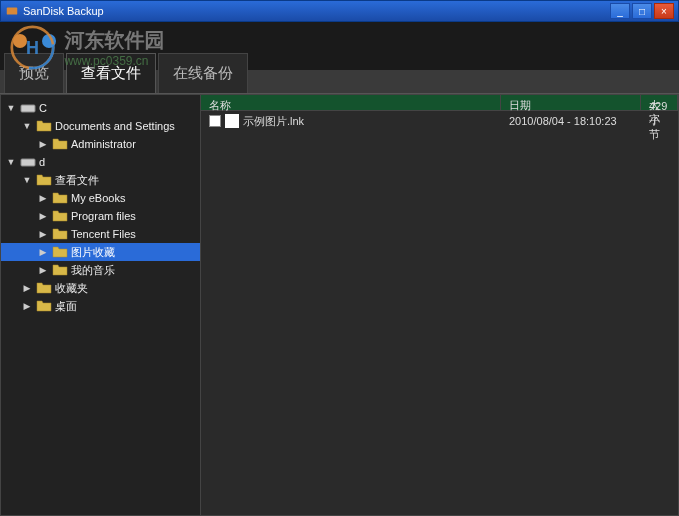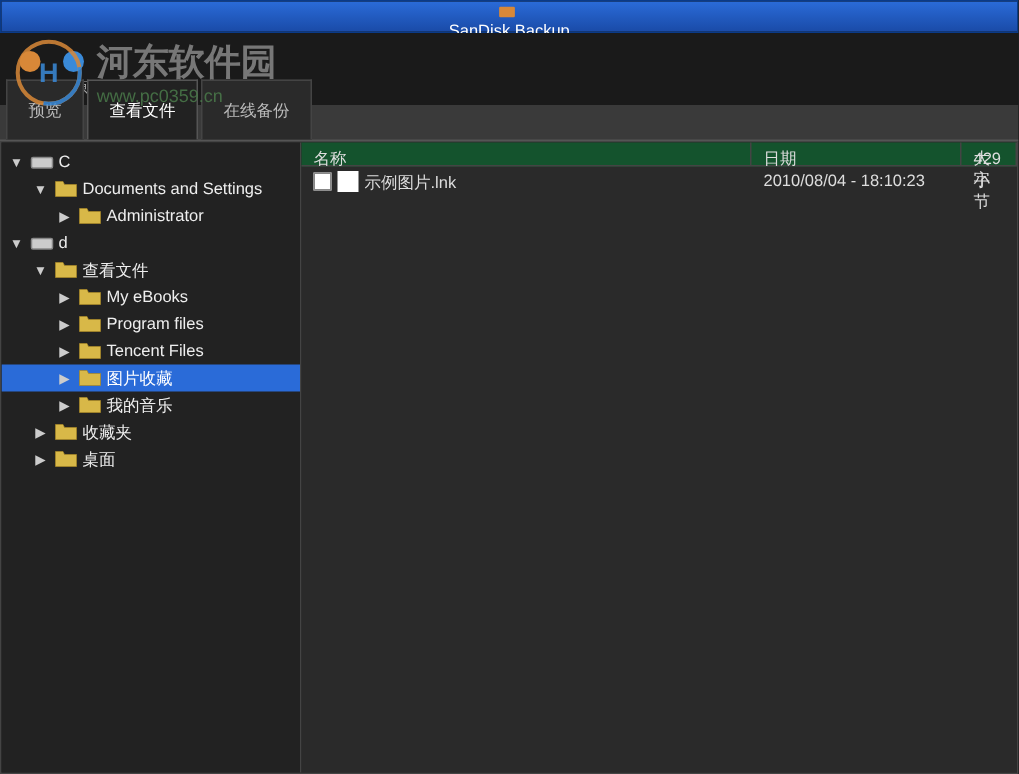--- a/index.html
+++ b/index.html
@@ -1,44 +1,44 @@
 <!DOCTYPE html>
 <html><head>
 <meta charset="utf-8">
 <style>
 * { margin: 0; padding: 0; box-sizing: border-box; font-family: "Microsoft YaHei", Arial, sans-serif; }
 body { background: #1a1a1a; width: 679px; height: 516px; overflow: hidden; position: relative; }
 
 
-.titlebar { height: 22px; background: linear-gradient(#2a6bd8, #1a4ba8); display: flex; align-items: center; padding: 0 4px; border: 1px solid #0a3a88; flex-direction: column; }
+.titlebar { height: 22px; background: linear-gradient(#2a6bd8, #1a4ba8); display: flex; align-items: center; padding: 0 4px; border: 1px solid #0a3a88; }
 .titlebar-icon { width: 14px; height: 14px; margin-right: 4px; display: inline-flex; align-items: center; justify-content: center; }
 .titlebar-icon svg { width: 14px; height: 14px; }
 .titlebar-text { color: #fff; font-size: 11px; flex: 1; }
 .window-controls { display: flex; gap: 2px; }
 .win-btn { width: 20px; height: 16px; background: linear-gradient(#4a8be8, #2a6bd8); border: 1px solid #1a4ba8; color: #fff; font-size: 10px; display: flex; align-items: center; justify-content: center; cursor: pointer; }
 .win-btn.close { background: linear-gradient(#e85a3a, #c83a1a); border-color: #a82a0a; }
 
 
 .watermark { position: absolute; top: 25px; left: 10px; z-index: 100; opacity: 0.85; pointer-events: none; }
 .watermark-logo { width: 45px; height: 45px; display: inline-block; vertical-align: middle; }
 .watermark-text { display: inline-block; vertical-align: middle; margin-left: 5px; }
-.watermark-title { color: #888; font-size: 24px; font-weight: bold; }
+.watermark-title { color: #888; font-size: 20px; font-weight: bold; }
 .watermark-url { color: #4a7a4a; font-size: 12px; }
 
 
 .app-body { background: #1a1a1a; height: calc(100% - 22px); display: flex; flex-direction: column; }
 
 
 .toolbar { height: 48px; background: #1a1a1a; padding: 2px 8px; display: flex; align-items: flex-end; gap: 5px; }
 .toolbar-item { color: #aaa; font-size: 10px; text-align: center; cursor: pointer; padding: 2px; }
 .toolbar-item svg { display: block; margin: 0 auto 2px; }
 
 
 .tabbar { height: 24px; background: #3a3a3a; display: flex; align-items: flex-end; padding-left: 4px; border-bottom: 1px solid #555; }
-.tab { height: 40px; padding: 0 14px; background: #2a2a2a; color: #bbb; font-size: 11px; display: flex; align-items: center; border: 1px solid #444; border-bottom: none; margin-right: 2px; cursor: pointer; margin-top: 20px; }
+.tab { height: 40px; padding: 0 14px; background: #2a2a2a; color: #bbb; font-size: 15px; display: flex; align-items: center; border: 1px solid #444; border-bottom: none; margin-right: 2px; cursor: pointer; margin-top: 20px; }
 .tab.active { background: #222; color: #fff; border-color: #555; }
 
 
 .content { flex: 1; display: flex; background: #222; border: 1px solid #444; }
 
 
 .tree-panel { width: 200px; background: #222; border-right: 1px solid #444; overflow: auto; padding: 4px 0; }
 .tree-node { display: flex; align-items: center; height: 18px; padding-right: 4px; cursor: pointer; white-space: nowrap; }
 .tree-toggle { width: 12px; height: 12px; display: flex; align-items: center; justify-content: center; color: #ccc; font-size: 9px; flex-shrink: 0; }
 .tree-icon { width: 16px; height: 14px; margin: 0 3px; flex-shrink: 0; }

